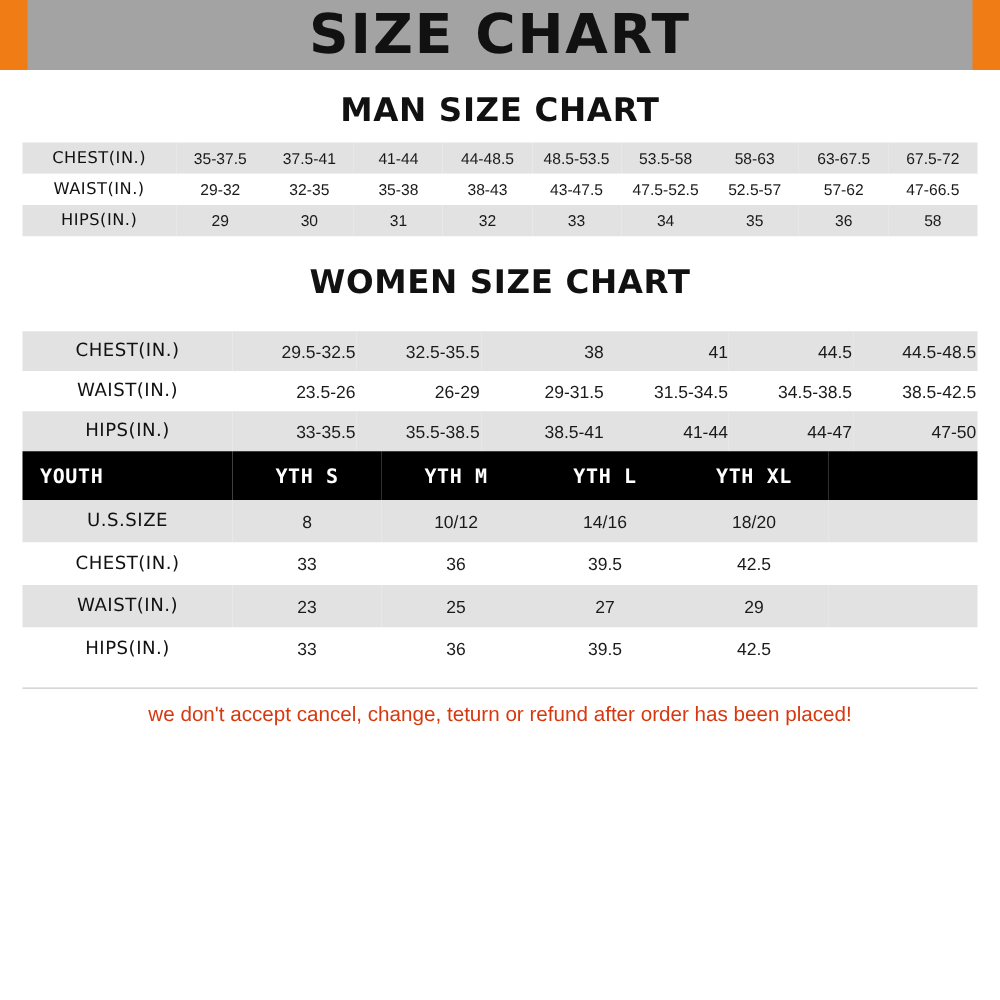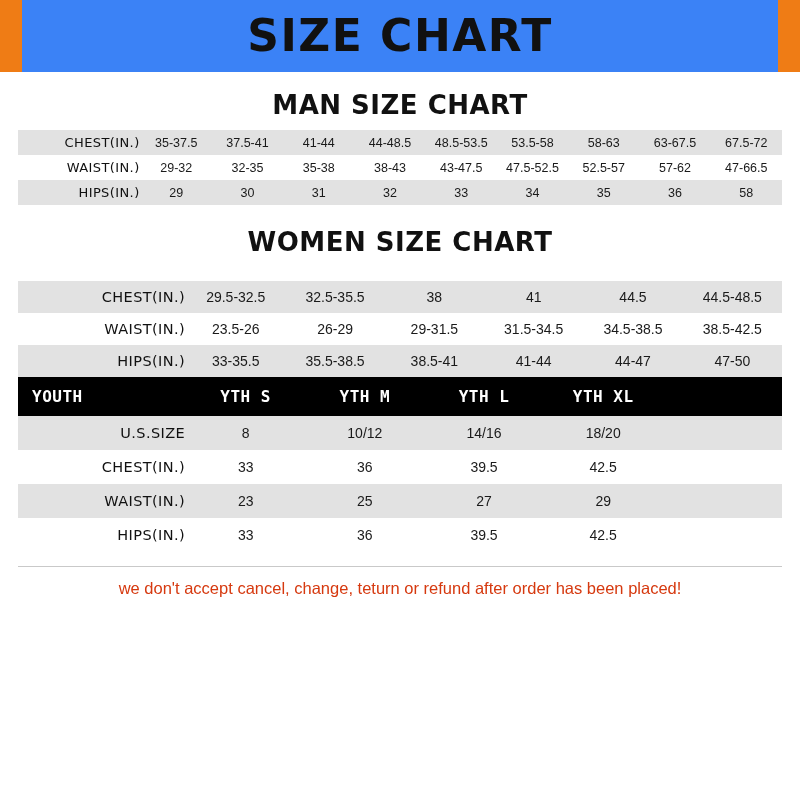--- a/index.html
+++ b/index.html
@@ -17,22 +17,22 @@
     position: relative;
     width: 800px;
     height: 800px;
     background: #ffffff;
     box-sizing: border-box;
     display: flex;
     flex-direction: column;
   }
   
   .header-bar {
-    height: 72px;
-    background: #3b82f6;
+    height: 56px;
+    background: #a3a3a3;
     display: flex;
     align-items: center;
     justify-content: center;
     position: relative;
   }
   .header-bar .side {
     position: absolute;
     top: 0;
     bottom: 0;
     width: 22px;
@@ -88,32 +88,32 @@
     font-size: 16px;
   }
   table.size-table td {
     text-align: center;
     font-family: "Liberation Sans", sans-serif;
     font-size: 12.5px;
     color: #1a1a1a;
     padding: 5px 1px;
   }
   table.size-table td.rowlabel {
-    text-align: right;
+    text-align: center;
     font-family: "DejaVu Sans", sans-serif;
     font-size: 13px;
     letter-spacing: 0.4px;
     color: #111111;
   }
   table.size-table tr.alt td { background: #e2e2e2; }
   table.size-table tr.plain td { background: #ffffff; }
 
   
   table.women-table tr.head-row th { font-size: 16px; padding: 9px 2px; }
-  table.women-table td { font-size: 14px; padding: 8px 1px; }
+  table.women-table td { font-size: 14px; padding: 8px 1px; text-align: right; }
   table.women-table td.rowlabel { font-size: 14.5px; }
 
   table.youth-table tr.head-row th { font-size: 16px; padding: 10px 2px; }
   table.youth-table td { font-size: 14px; padding: 9px 1px; }
   table.youth-table td.rowlabel { font-size: 14.5px; }
 
   
   .footer-note {
     margin-top: 14px;
     border-top: 1px solid #c9c9c9;

